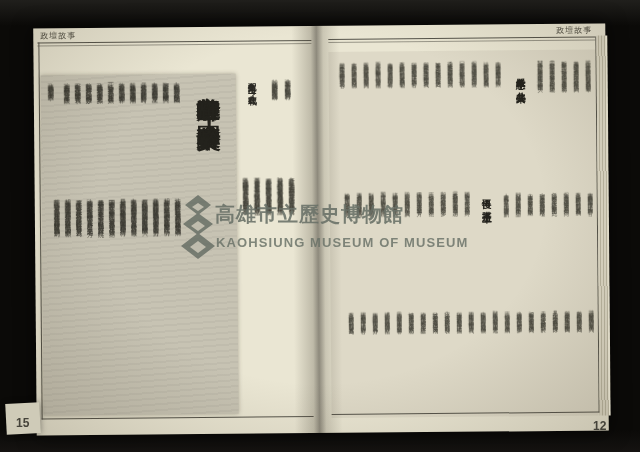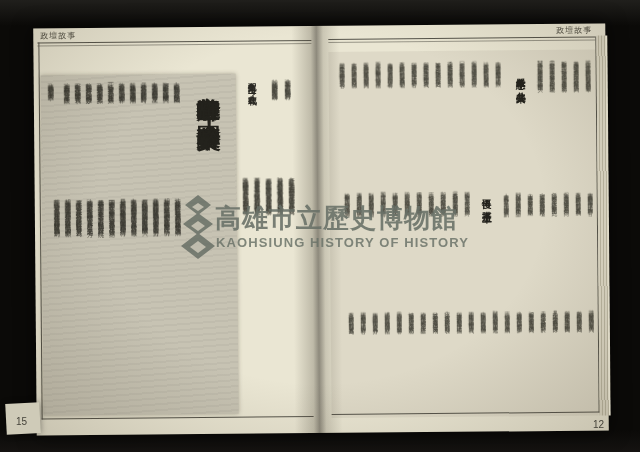--- a/index.html
+++ b/index.html
@@ -19,21 +19,21 @@
     background:radial-gradient(ellipse at 50% 45%, rgba(0,0,0,0) 55%, rgba(70,60,40,.20) 100%);}
   .gutter{position:absolute;left:258px;top:0;width:48px;height:407px;pointer-events:none;
     background:linear-gradient(90deg,rgba(90,85,70,0) 0%,rgba(90,85,70,.30) 40%,rgba(50,46,38,.50) 52%,rgba(90,85,70,.22) 66%,rgba(90,85,70,0) 100%);}
   .stack{position:absolute;left:563px;top:12px;width:11px;height:380px;
     background:repeating-linear-gradient(90deg,#ded9c6 0 2px,#bcb7a2 2px 3px);}
   
   .rule{position:absolute;background:#55534a;}
   .rule.soft{opacity:.55;}
   
   .sect{position:absolute;font-size:8px;color:#4a483e;letter-spacing:1px;}
-  .pnum{position:absolute;font-size:10px;color:#45433a;}
+  .pnum{position:absolute;font-size:12px;color:#45433a;font-weight:bold;}
   .corner-patch{position:absolute;left:6px;top:403px;width:34px;height:31px;
     background:#cfcbb8;transform:rotate(-3deg);box-shadow:0 0 6px rgba(0,0,0,.4);}
   
   .clipping{position:absolute;left:7px;top:47px;width:195px;height:340px;
     background:#c7c3b3;
     background-image:repeating-linear-gradient(176deg,rgba(0,0,0,.035) 0 2px,rgba(0,0,0,0) 2px 6px);
     box-shadow:0 0 4px rgba(60,55,40,.35);}
   .rp-shade{position:absolute;left:295px;top:26px;width:267px;height:366px;
     background:rgba(150,145,125,.14);}
   
@@ -53,21 +53,21 @@
   .headline-main{left:149px;top:54px;height:332px;width:52px;
     font-size:20px;font-weight:900;letter-spacing:.8px;color:#23221c;
     line-height:52px;transform:scale(1.2,1);transform-origin:50% 0;}
   .kicker{left:209px;top:49px;height:94px;font-size:8.5px;font-weight:700;
     color:#2a2923;line-height:19px;letter-spacing:.5px;}
   .headline-r{left:474px;top:46px;height:100px;font-size:9.5px;font-weight:700;
     color:#23221c;line-height:26px;letter-spacing:.5px;}
   .subhead-r{left:441px;top:167px;height:86px;font-size:9.5px;font-weight:700;
     color:#23221c;line-height:22px;letter-spacing:.5px;}
   
-  .wm-cjk{position:absolute;left:215px;top:201px;font-size:26px;letter-spacing:1px;
+  .wm-cjk{position:absolute;left:215px;top:201px;font-size:20px;letter-spacing:1px;
     color:rgba(104,112,103,.88);font-weight:700;}
   .wm-latin{position:absolute;left:216px;top:235px;font-size:13px;letter-spacing:1.1px;
     color:rgba(104,112,103,.82);font-weight:700;}
   .wm-logo{position:absolute;left:181px;top:195px;width:34px;height:64px;opacity:.85;}
 </style>
 </head>
 <body>
 
 <div class="screen">
 
@@ -227,16 +227,16 @@
         <path d="M17 18 L32 29 L17 40 L2 29 Z"></path>
         <path d="M17 38 L34 51 L17 64 L0 51 Z"></path>
       </g>
       <g fill="#c9c5b5" opacity="0.9">
         <path d="M17 8 L23 12 L17 16 L11 12 Z"></path>
         <path d="M17 26 L24 31 L17 36 L10 31 Z"></path>
         <path d="M17 46 L25 52 L17 58 L9 52 Z"></path>
       </g>
     </svg>
     <div class="wm-cjk">高雄市立歷史博物館</div>
-    <div class="wm-latin">KAOHSIUNG HISTORY OF HISTORY</div>
+    <div class="wm-latin">KAOHSIUNG MUSEUM OF MUSEUM</div>
   </div>
 
 </div>
 
 </body></html>

